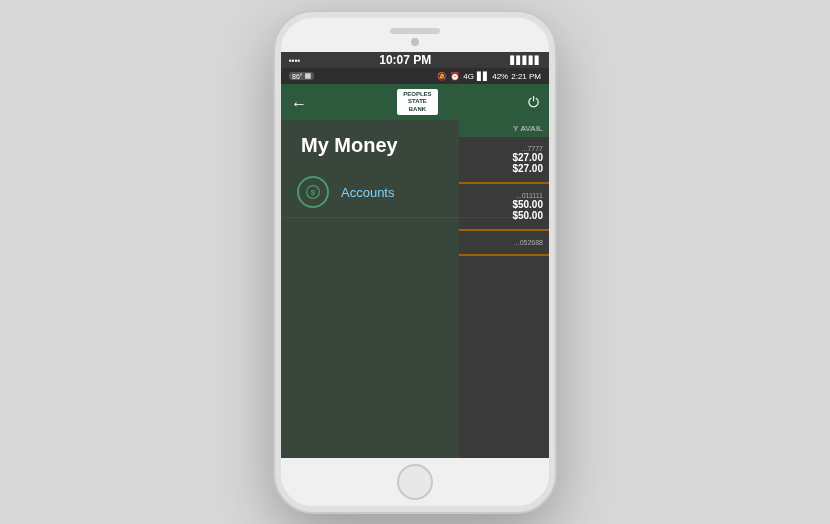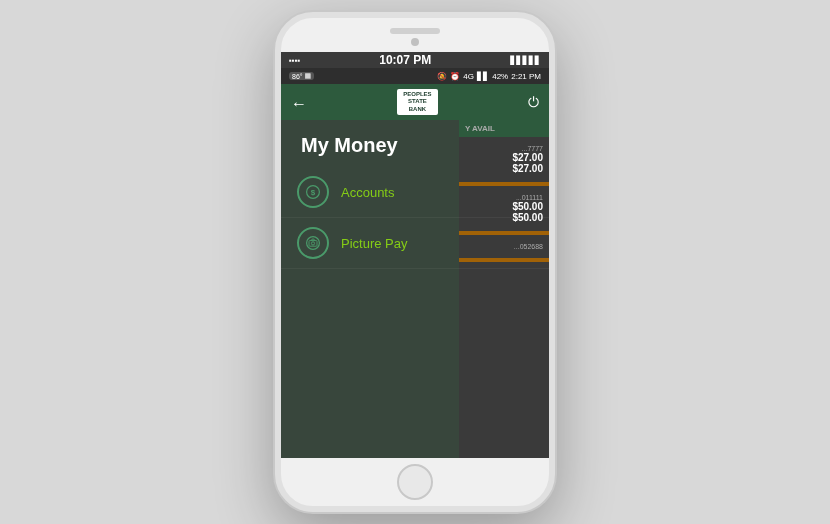--- a/index.html
+++ b/index.html
@@ -178,21 +178,21 @@
       flex-shrink: 0;
       background: transparent;
     }
 
     .menu-icon svg {
       width: 16px;
       height: 16px;
     }
 
     .menu-label {
-      color: #84cc16;
+      color: #7dd3fc;
       font-size: 13px;
       font-weight: 400;
     }
 
     
     .right-panel {
       position: absolute;
       right: 0;
       top: 0;
       width: 90px;
@@ -200,26 +200,27 @@
       background: #3a3a3a;
       display: flex;
       flex-direction: column;
     }
 
     .right-panel-header {
       background: #2d5a3d;
       color: #aaa;
       font-size: 8px;
       padding: 4px 6px;
+      text-align: right;
       font-weight: bold;
     }
 
     .account-entry {
       padding: 8px 6px;
-      border-bottom: 4px solid #a16207;
+      border-bottom: 2px solid #a16207;
     }
 
     .account-num {
       color: #aaa;
       font-size: 7px;
       text-align: right;
     }
 
     .account-amount {
       color: #fff;
@@ -309,30 +310,19 @@
             <circle cx="10" cy="10" r="8" stroke="#4a9a6a" stroke-width="1.5"></circle>
             <text x="10" y="14" text-anchor="middle" fill="#4a9a6a" font-size="10" font-weight="bold">$</text>
           </svg>
         </div>
         <span class="menu-label">Accounts</span>
       </div>
 
 
 
 
-      <div class="menu-item">
-        <div class="menu-icon">
-          <svg viewBox="0 0 20 20" fill="none">
-            <circle cx="10" cy="10" r="8" stroke="#4a9a6a" stroke-width="1.5"></circle>
-            <rect x="5" y="7" width="10" height="7" rx="1" stroke="#4a9a6a" stroke-width="1.2"></rect>
-            <circle cx="10" cy="10.5" r="2" stroke="#4a9a6a" stroke-width="1.2"></circle>
-            <path d="M8 7 L9 5 L11 5 L12 7" stroke="#4a9a6a" stroke-width="1.2"></path>
-          </svg>
-        </div>
-        <span class="menu-label">Picture Pay</span>
-      </div>
 
 
     </div>
   </div>
 
   <div class="phone-home-btn"></div>
 </div>
 
 </body></html>

